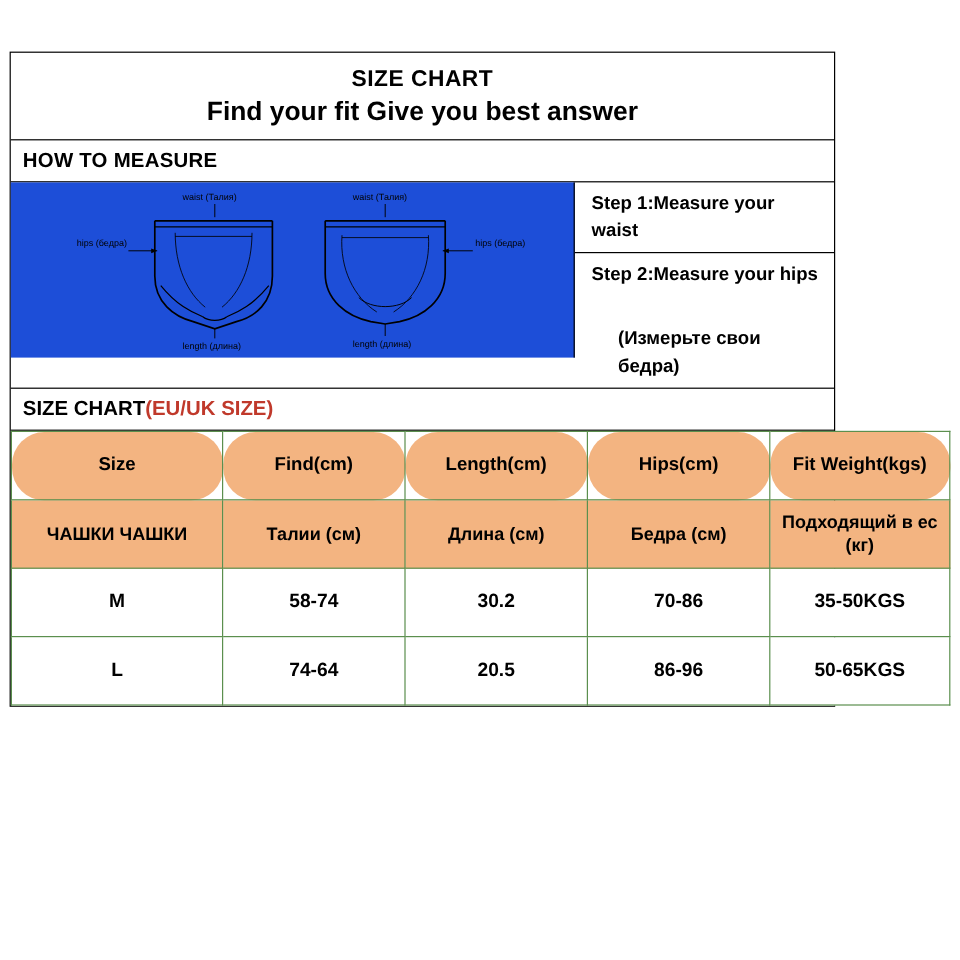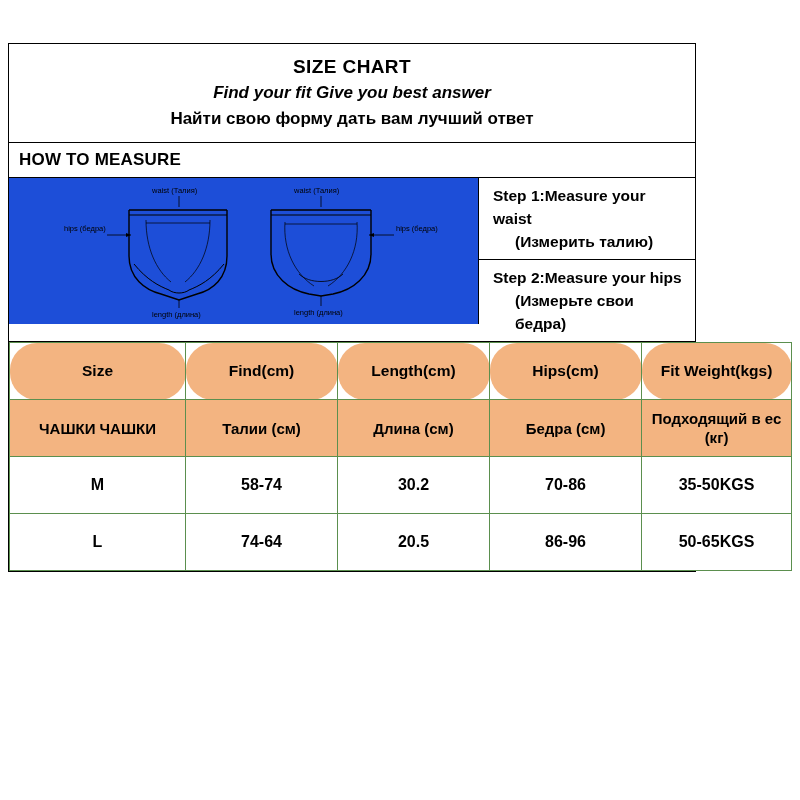--- a/index.html
+++ b/index.html
@@ -38,24 +38,23 @@
     text-align: center;
     border-bottom: 1px solid #000000;
   }
   .title-main {
     font-size: 19px;
     font-weight: bold;
     letter-spacing: 0.4px;
     line-height: 26px;
   }
   .title-sub1 {
-    font-size: 17px;
+    font-size: 22px;
     font-weight: bold;
     line-height: 26px;
-    font-style: italic;
   }
   .title-sub2 {
     font-size: 17px;
     font-weight: bold;
     line-height: 26px;
   }
 
   
   .how-head {
     font-size: 17px;
@@ -82,20 +81,21 @@
     display: flex;
     flex-direction: column;
   }
   .step {
     flex: 1;
     display: flex;
     flex-direction: column;
     justify-content: center;
     padding: 6px 12px 6px 14px;
     box-sizing: border-box;
+    gap: 31px;
   }
   .step-1 {
     border-bottom: 1px solid #000000;
   }
   .step-line {
     font-size: 15.5px;
     font-weight: bold;
     line-height: 23px;
   }
   .step-line.indent {
@@ -156,21 +156,20 @@
 </style>
 </head>
 <body>
 
 <div class="page">
   <div class="sheet">
 
     <div class="title-block">
       <div class="title-main">SIZE CHART</div>
       <div class="title-sub1">Find your fit Give you best answer</div>
-      <div class="title-sub2">Найти свою форму дать вам лучший ответ</div>
     </div>
 
     <div class="how-head">HOW TO MEASURE</div>
 
     <div class="measure-row">
       <div class="diagram-cell">
         <svg class="diagram-svg" width="469" height="145" viewBox="0 0 469 145" xmlns="http://www.w3.org/2000/svg">
 
           <text x="143" y="15" font-family="Liberation Sans, sans-serif" font-size="7.5" fill="#000">waist (Талия)</text>
           <line x1="170" y1="18" x2="170" y2="29" stroke="#000" stroke-width="0.8"></line>
@@ -212,29 +211,31 @@
           <text x="387" y="53" font-family="Liberation Sans, sans-serif" font-size="7.5" fill="#000">hips (бедра)</text>
 
           <line x1="312" y1="118" x2="312" y2="128" stroke="#000" stroke-width="0.8"></line>
           <text x="285" y="137" font-family="Liberation Sans, sans-serif" font-size="7.5" fill="#000">length (длина)</text>
         </svg>
       </div>
 
       <div class="steps-cell">
         <div class="step step-1">
           <div class="step-line">Step 1:Measure your waist</div>
-          <div class="step-line indent">(Измерить талию)</div>
         </div>
         <div class="step step-2">
           <div class="step-line">Step 2:Measure your hips</div>
           <div class="step-line indent">(Измерьте свои бедра)</div>
         </div>
       </div>
     </div>
 
+    <div class="chart-head">
+      <span>SIZE CHART</span><span class="red">(EU/UK SIZE)</span>
+    </div>
 
     <table class="size-table">
       <colgroup>
         <col class="c0">
           <col class="c1">
           <col class="c2">
           <col class="c3">
           <col class="c4">
       </colgroup>
       <tbody>

